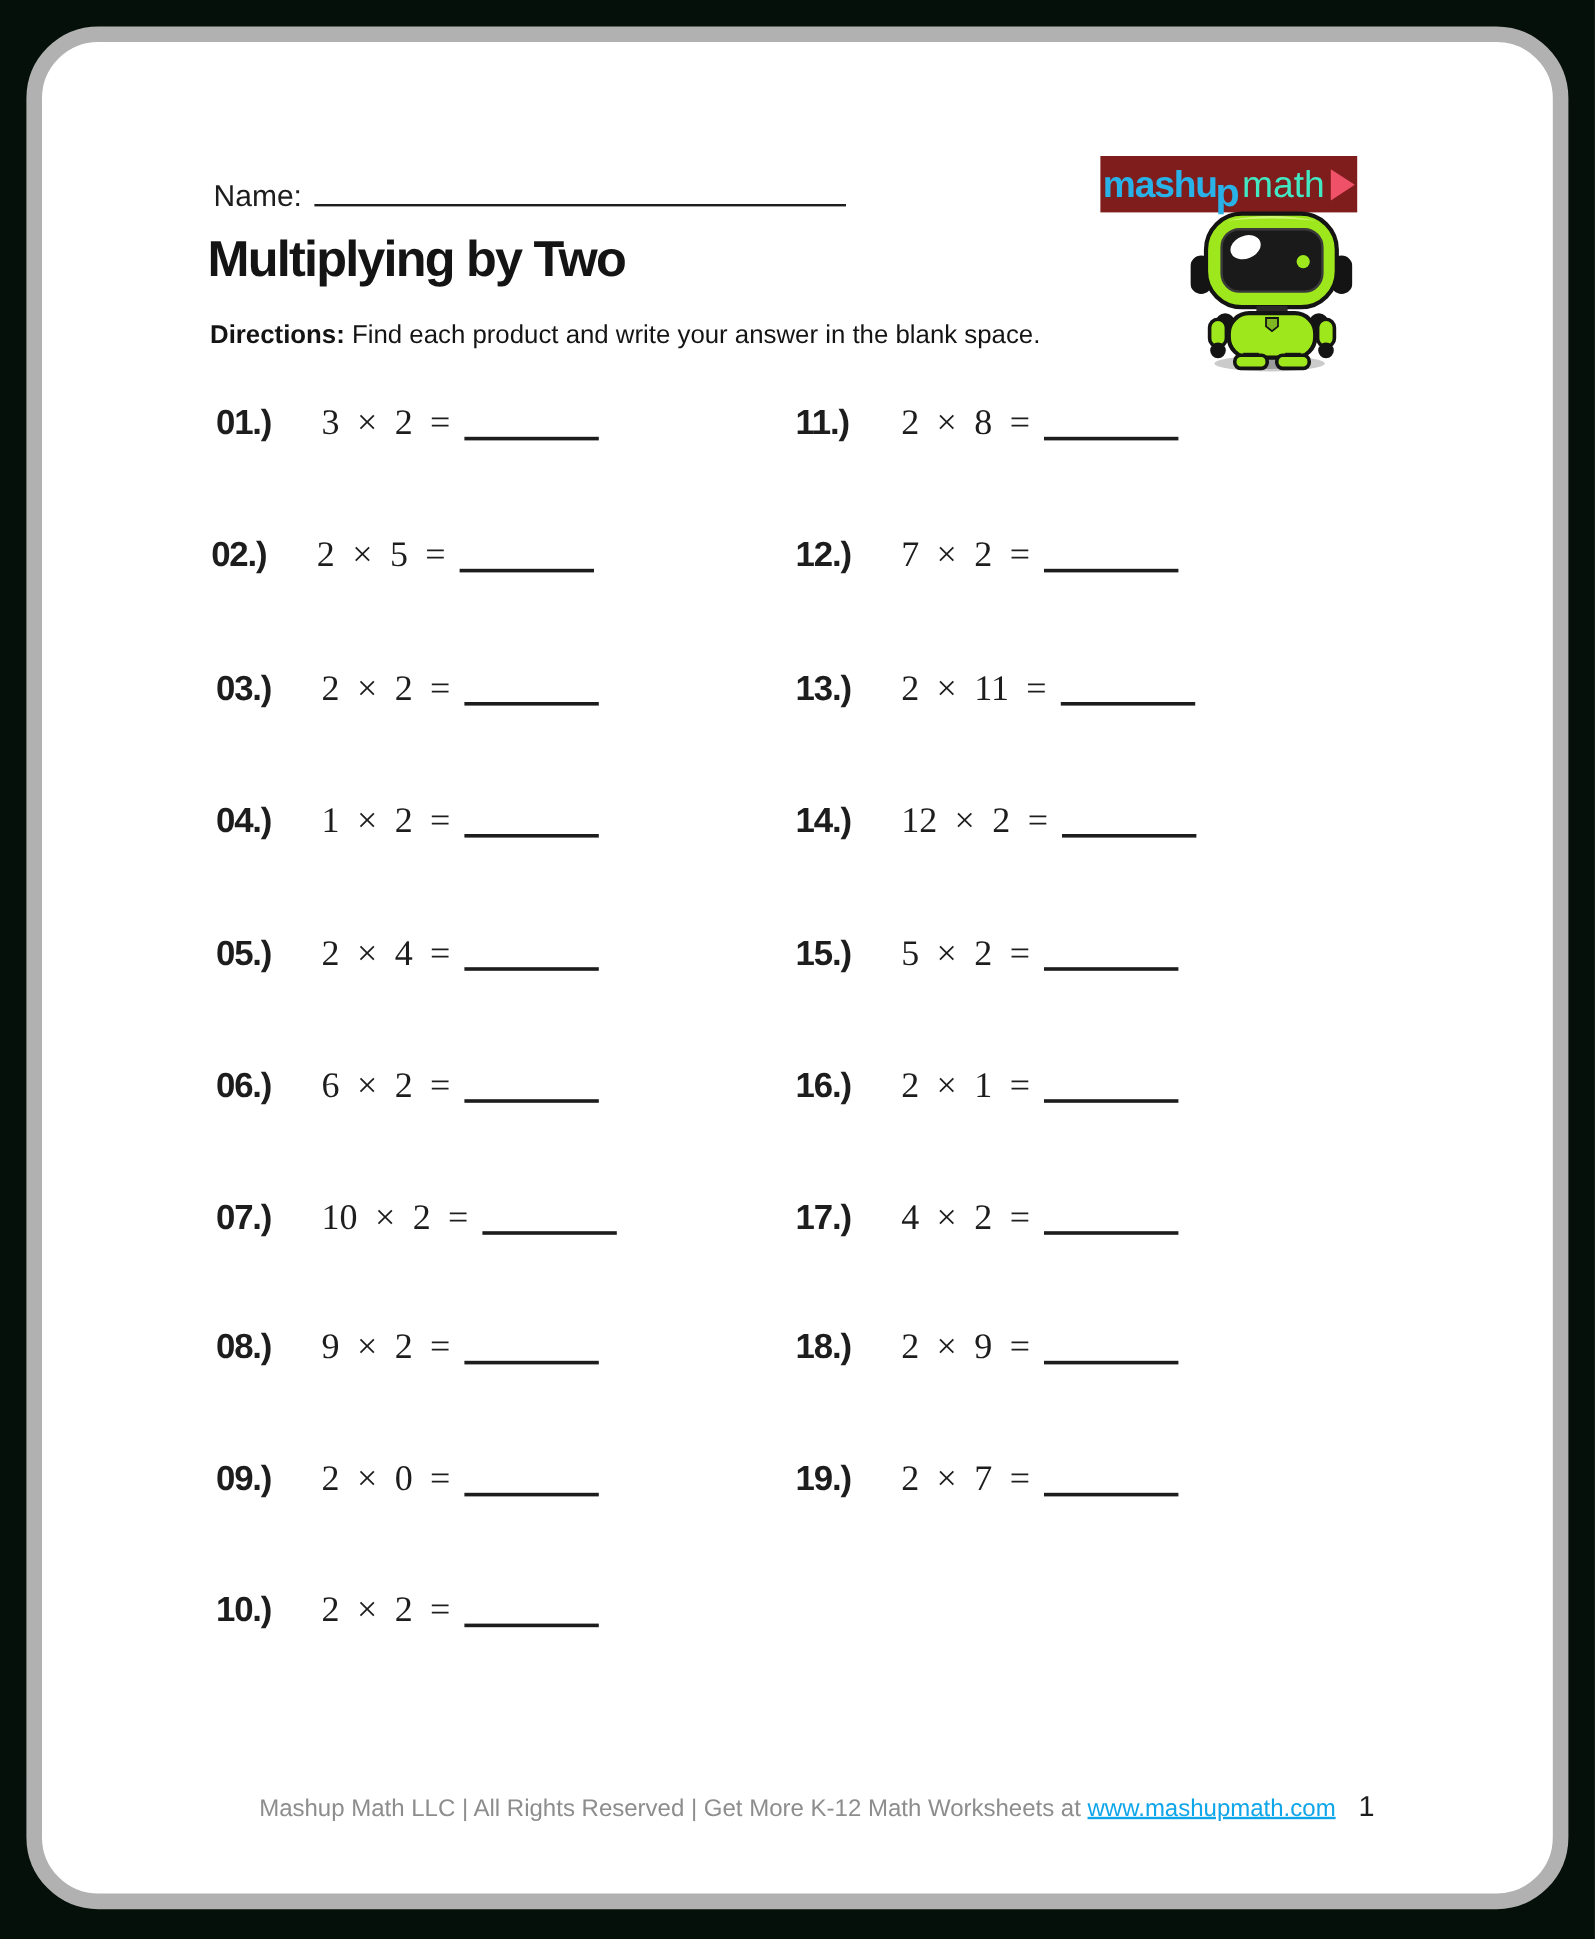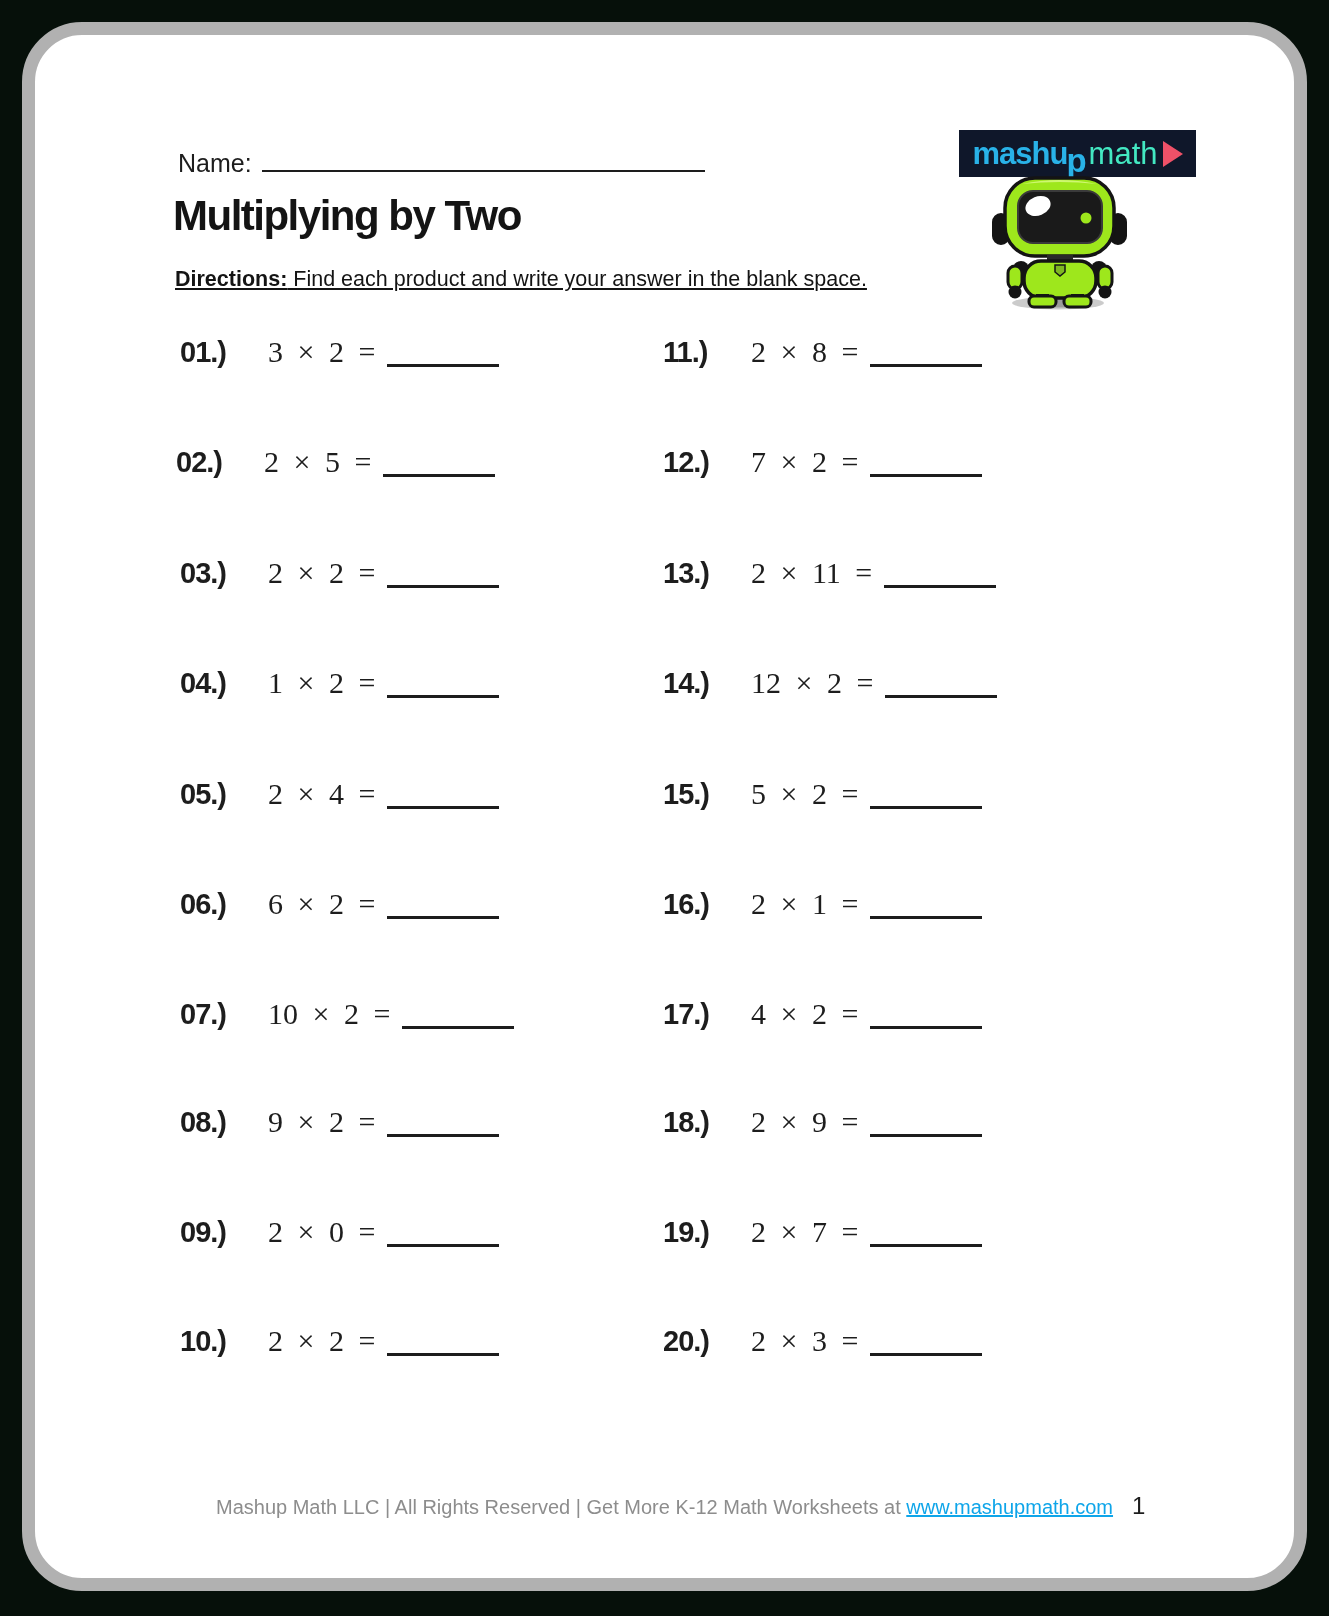--- a/index.html
+++ b/index.html
@@ -5,24 +5,24 @@
   html,body{margin:0;padding:0;}
   body{background:#06100a;font-family:"Liberation Sans",sans-serif;}
   #page{position:relative;width:1329px;height:1616px;background:#06100a;overflow:hidden;}
   .paper{position:absolute;left:22px;top:22px;right:22px;bottom:25px;
          background:#ffffff;border:13px solid #b1b1b1;border-radius:60px;}
   
   .name-row{position:absolute;left:178px;top:136px;font-size:25px;color:#1d1d1d;white-space:nowrap;margin-top:12px;}
   .name-blank{display:inline-block;width:443px;border-bottom:2.5px solid #1d1d1d;height:22px;margin-left:10px;}
   .title{position:absolute;left:173px;top:192px;font-size:42px;font-weight:800;color:#141414;
          letter-spacing:-1.5px;font-family:"Liberation Sans",sans-serif;}
-  .directions{position:absolute;left:175px;top:267px;font-size:21.5px;color:#141414;text-decoration:underline;}
+  .directions{position:absolute;left:175px;top:267px;font-size:21.5px;color:#141414;}
   .directions b{font-weight:700;}
   
-  .logo{position:absolute;left:959px;top:130px;width:237px;height:47px;background:#0f172a;
+  .logo{position:absolute;left:917px;top:130px;width:214px;height:47px;background:#7f1d1d;
         display:flex;align-items:center;justify-content:center;}
   .logo .mashu{color:#29b2e8;font-weight:800;font-size:31px;letter-spacing:-1px;}
   .logo .p-sub{color:#29b2e8;font-weight:800;font-size:33px;position:relative;top:7px;margin-left:-1px;}
   .logo .math{color:#43e8c2;font-weight:400;font-size:31px;letter-spacing:0;margin-left:2px;}
   .tri{width:0;height:0;border-top:13px solid transparent;border-bottom:13px solid transparent;
        border-left:20px solid #ef5168;margin-left:5px;}
   .robot{position:absolute;left:992px;top:172px;}
   
   .prob{position:absolute;white-space:nowrap;color:#1d1d1d;}
   .pnum{display:inline-block;width:64px;font-size:29px;font-weight:800;
@@ -105,19 +105,18 @@
 
   <div class="prob" style="left:663px;top:333px"><span class="pnum">11.)</span><span class="pexpr">2 × 8 =</span><span class="pblank"></span></div>
   <div class="prob" style="left:663px;top:443px"><span class="pnum">12.)</span><span class="pexpr">7 × 2 =</span><span class="pblank"></span></div>
   <div class="prob" style="left:663px;top:554px"><span class="pnum">13.)</span><span class="pexpr">2 × 11 =</span><span class="pblank"></span></div>
   <div class="prob" style="left:663px;top:664px"><span class="pnum">14.)</span><span class="pexpr">12 × 2 =</span><span class="pblank"></span></div>
   <div class="prob" style="left:663px;top:775px"><span class="pnum">15.)</span><span class="pexpr">5 × 2 =</span><span class="pblank"></span></div>
   <div class="prob" style="left:663px;top:885px"><span class="pnum">16.)</span><span class="pexpr">2 × 1 =</span><span class="pblank"></span></div>
   <div class="prob" style="left:663px;top:995px"><span class="pnum">17.)</span><span class="pexpr">4 × 2 =</span><span class="pblank"></span></div>
   <div class="prob" style="left:663px;top:1103px"><span class="pnum">18.)</span><span class="pexpr">2 × 9 =</span><span class="pblank"></span></div>
   <div class="prob" style="left:663px;top:1213px"><span class="pnum">19.)</span><span class="pexpr">2 × 7 =</span><span class="pblank"></span></div>
-  <div class="prob" style="left:663px;top:1322px"><span class="pnum">20.)</span><span class="pexpr">2 × 3 =</span><span class="pblank"></span></div>
 
   <div class="footer">
     <span>Mashup Math LLC | All Rights Reserved | Get More K-12 Math Worksheets at </span><a href="#">www.mashupmath.com</a>
   </div>
   <div class="pageno">1</div>
 </div>
 
 </body></html>

